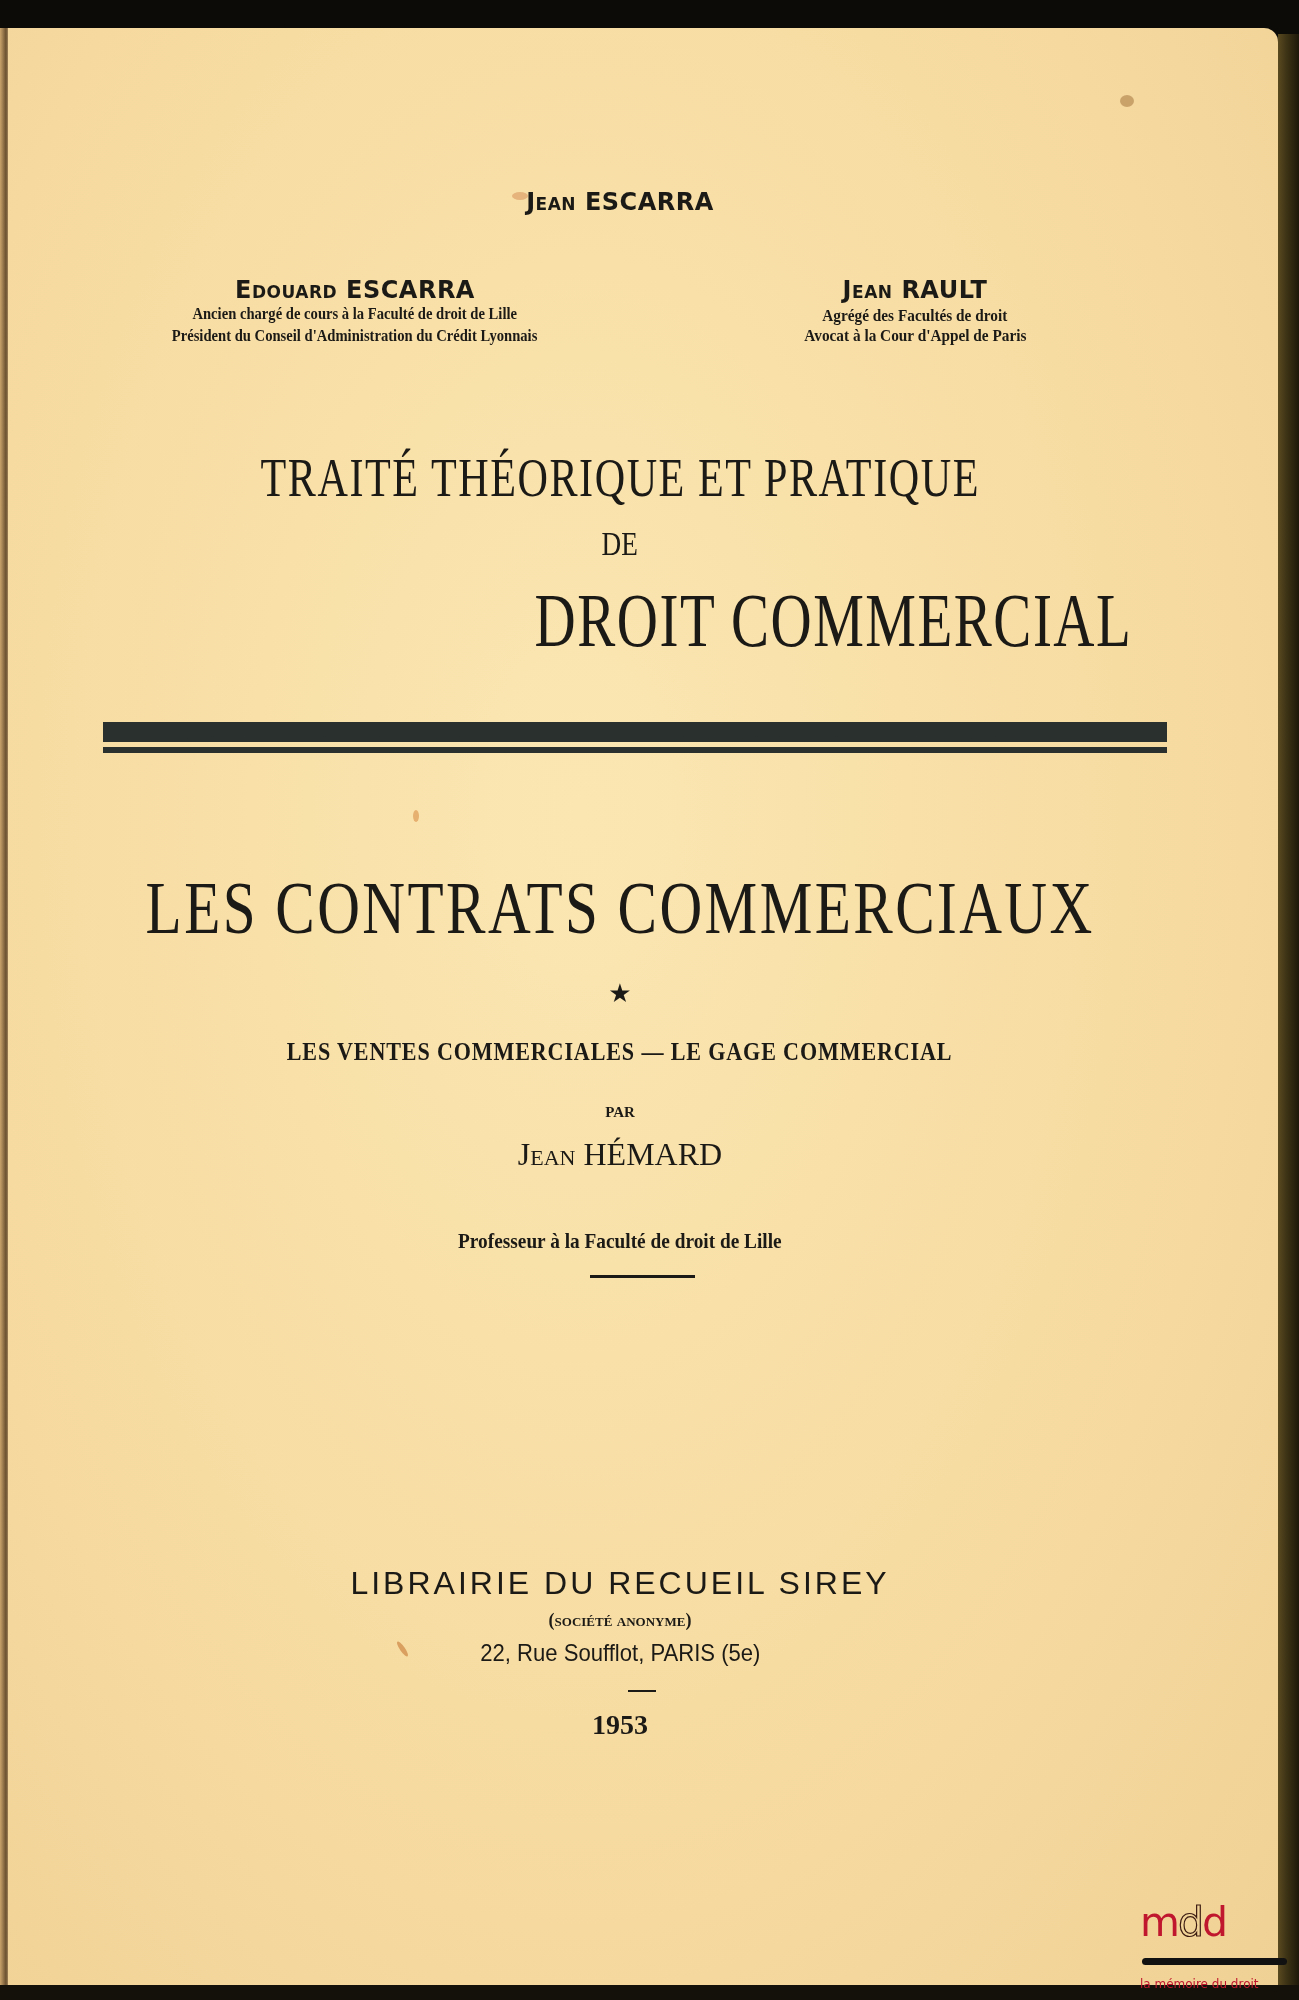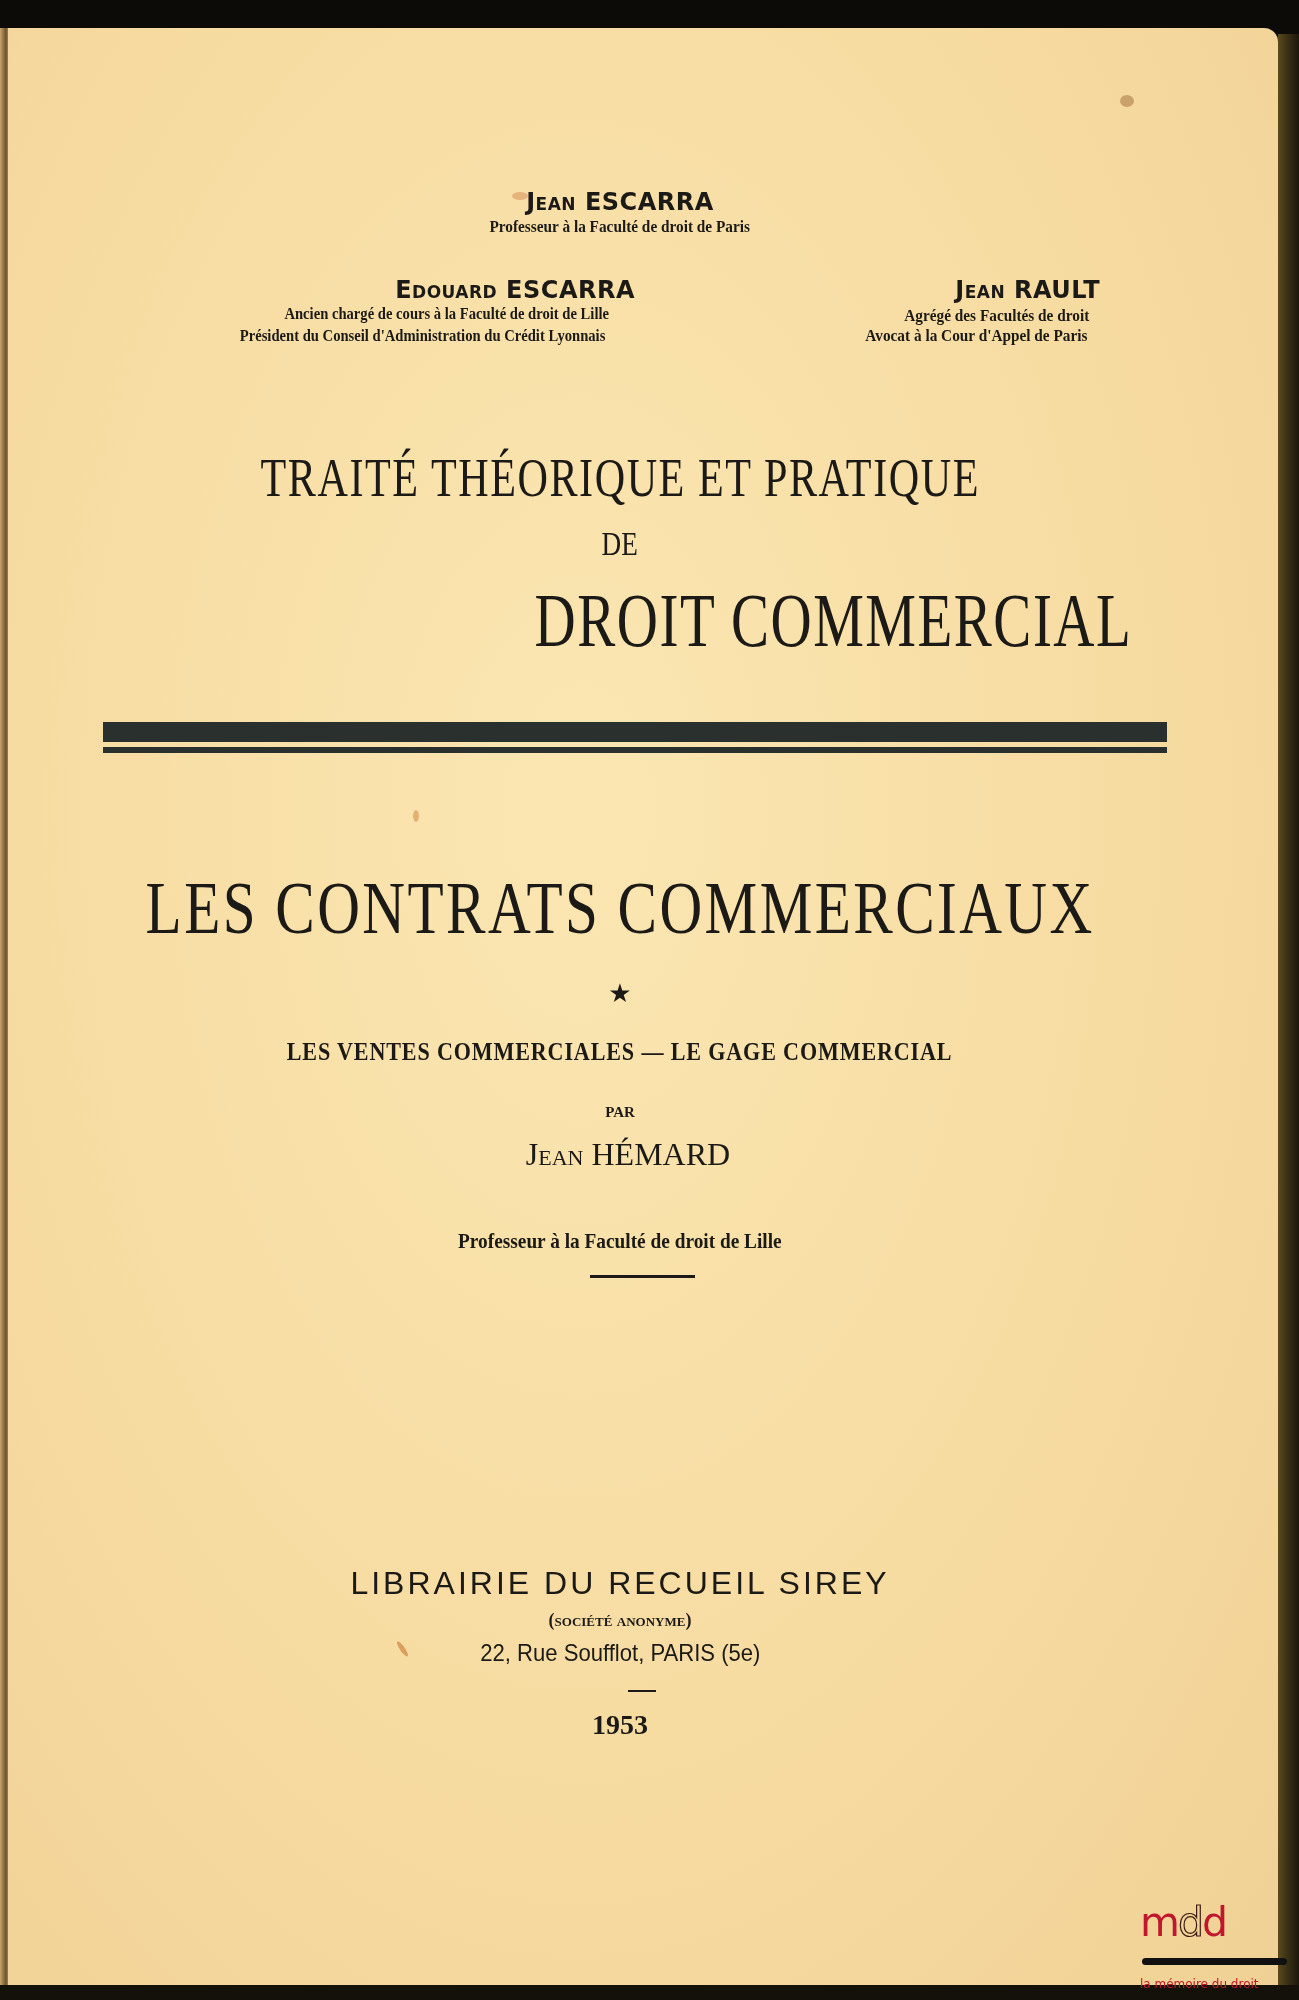--- a/index.html
+++ b/index.html
@@ -18,21 +18,21 @@
     }
     .right-edge {
       position: absolute; left: 1278px; top: 34px; width: 21px; height: 1966px;
       background: linear-gradient(90deg, #5a4a20 0%, #3d3315 40%, #1c1709 100%);
     }
     .bottom-edge {
       position: absolute; left: 0; top: 1985px; width: 1299px; height: 15px;
       background: #14110a;
     }
     .blk { position: absolute; left: 8px; width: 1224px; text-align: center; color: #1c1a16; }
-    .col { position: absolute; text-align: right; color: #1c1a16; }
+    .col { position: absolute; text-align: center; color: #1c1a16; }
     .sans-b { font-family: "DejaVu Sans", sans-serif; font-weight: bold; }
     .sans { font-family: "Liberation Sans", sans-serif; }
     .serif { font-family: "Liberation Serif", serif; }
     .serif-b { font-family: "Liberation Serif", serif; font-weight: bold; }
     .cond { display: inline-block; transform-origin: center; }
     .smcap { font-variant: small-caps; }
 
     .author-name { font-size: 24px; letter-spacing: 0.5px; line-height: 28px; }
     .author-role { font-size: 17px; line-height: 20px; }
 
@@ -59,21 +59,20 @@
 
 <div class="stain" style="left:1120px;top:95px;width:14px;height:12px;background:#c9a26a;"></div>
 <div class="stain" style="left:512px;top:192px;width:16px;height:8px;background:#e0a870;opacity:0.8;"></div>
 <div class="stain" style="left:413px;top:810px;width:6px;height:12px;background:#e6b070;"></div>
 <div class="stain" style="left:400px;top:1640px;width:5px;height:18px;background:#d9a060;transform:rotate(-35deg);"></div>
 
 <div class="blk" style="top:188px;">
   <div class="sans-b author-name">
     <span class="smcap">Jean</span>&nbsp;<span>ESCARRA</span>
   </div>
-  <div class="serif-b author-role" style="margin-top:1px;"><span class="cond" style="transform:scaleX(0.9);">Professeur à la Faculté de droit de Paris</span></div>
 </div>
 
 <div class="col" style="left:75px;width:560px;top:276px;">
   <div class="sans-b author-name">
     <span class="smcap">Edouard</span>&nbsp;<span>ESCARRA</span>
   </div>
   <div class="serif-b author-role"><span class="cond" style="transform:scaleX(0.86);white-space:nowrap;">Ancien chargé de cours à la Faculté de droit de Lille</span></div>
   <div class="serif-b author-role" style="margin-top:2px;"><span class="cond" style="transform:scaleX(0.86);white-space:nowrap;">Président du Conseil d'Administration du Crédit Lyonnais</span></div>
 </div>
 
@@ -103,21 +102,21 @@
 </div>
 <div class="blk" style="top:978px;font-family:'DejaVu Sans',sans-serif;font-size:26px;line-height:30px;">
   <span>★</span>
 </div>
 <div class="blk serif-b" style="top:1037px;font-size:26px;line-height:30px;">
   <span class="cond" style="transform:scaleX(0.85);white-space:nowrap;letter-spacing:1px;">LES VENTES COMMERCIALES — LE GAGE COMMERCIAL</span>
 </div>
 <div class="blk serif-b" style="top:1103px;font-size:15px;line-height:18px;">
   <span>PAR</span>
 </div>
-<div class="blk serif" style="top:1136px;font-size:32px;line-height:36px;padding-left:8px;">
+<div class="blk serif" style="top:1136px;font-size:32px;line-height:36px;">
   <span class="smcap">Jean</span>&nbsp;<span>HÉMARD</span>
 </div>
 <div class="blk serif-b" style="top:1209px;font-size:21px;line-height:24px;margin-top:20px;">
   <span class="cond" style="transform:scaleX(0.92);">Professeur à la Faculté de droit de Lille</span>
 </div>
 
 <div class="rule-short"></div>
 
 <div class="blk sans" style="top:1565px;font-size:32px;line-height:36px;">
   <span style="letter-spacing:3px;">LIBRAIRIE DU RECUEIL SIREY</span>

